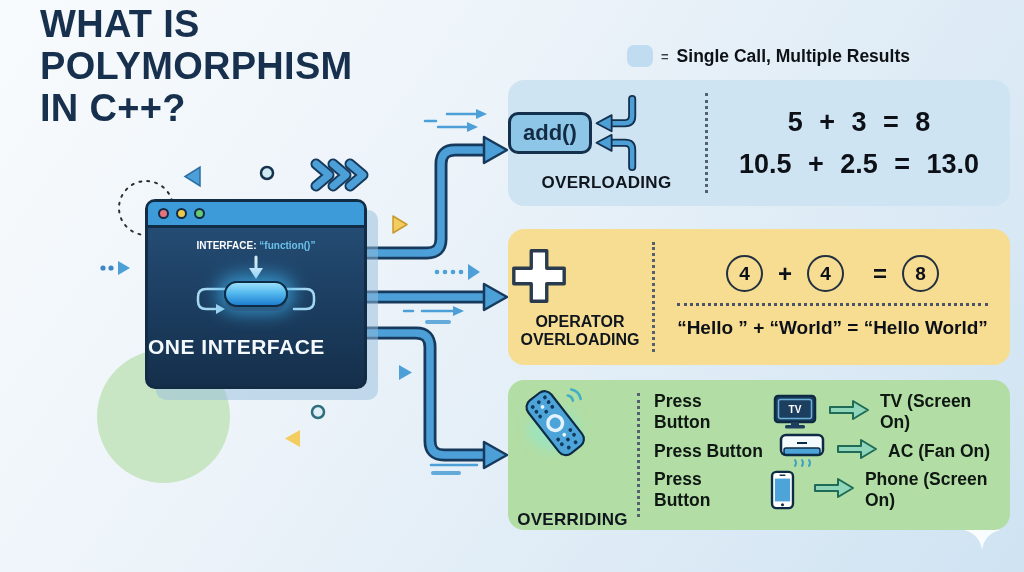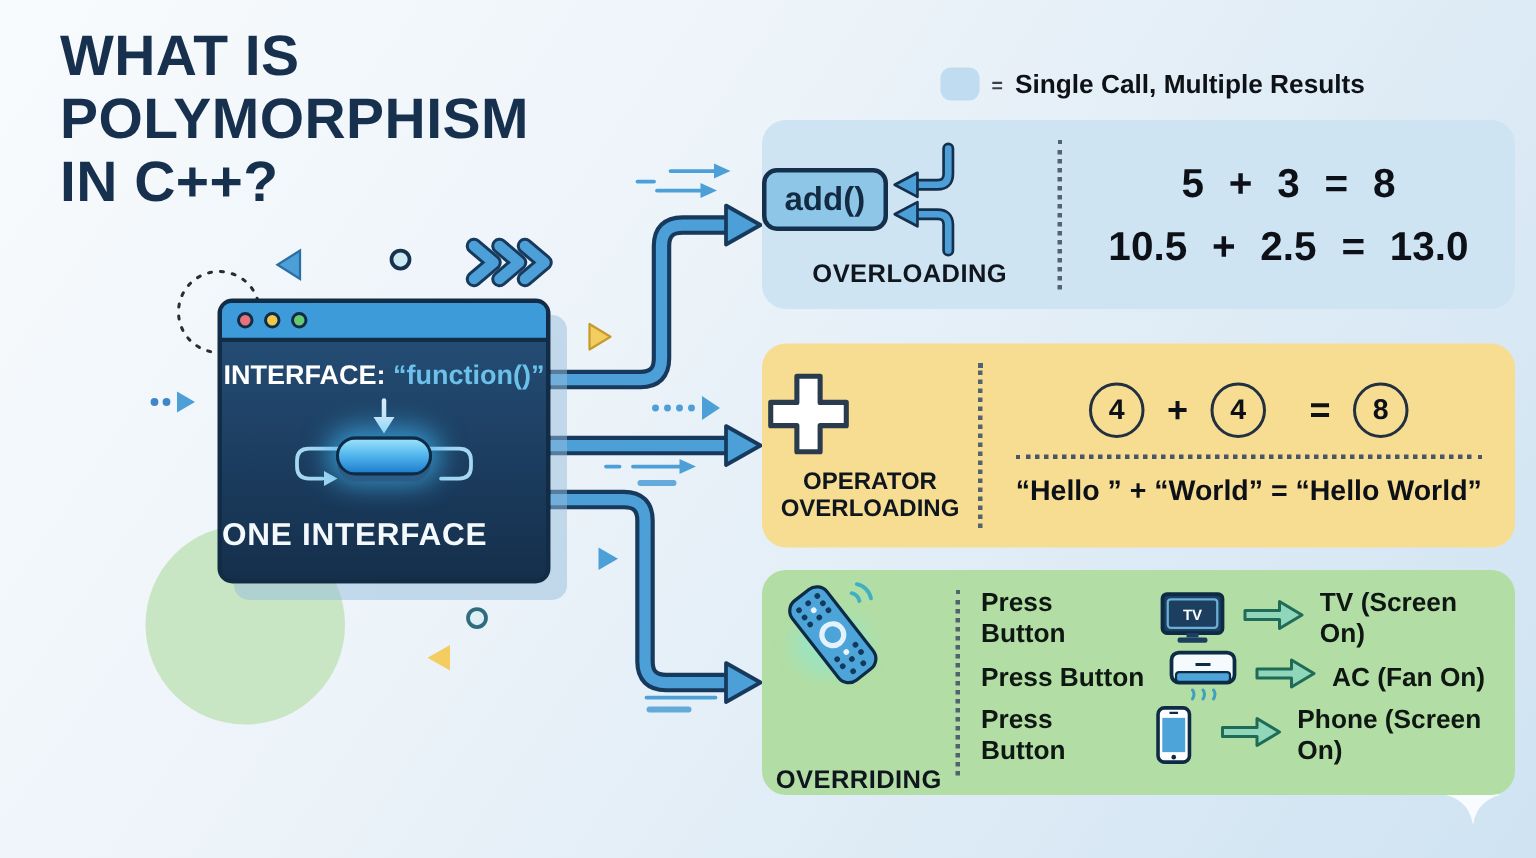--- a/index.html
+++ b/index.html
@@ -3,21 +3,21 @@
 <meta charset="utf-8">
 <style>
   * { box-sizing: border-box; margin: 0; padding: 0; }
   html,body { width:1024px; height:572px; }
   .canvas {
     position: relative; width: 1024px; height: 572px; overflow: hidden;
     background: linear-gradient(125deg, #f8fbfd 0%, #ecf3f9 40%, #cfe3f2 100%);
     font-family: "Liberation Sans", sans-serif;
   }
   
-  .title { position:absolute; left:40px; top:18px; z-index:2; color:#17304e;
+  .title { position:absolute; left:40px; top:4px; z-index:2; color:#17304e;
            font-size:38px; font-weight:800; line-height:1.1; letter-spacing:.3px; }
   
   .legend { position:absolute; left:627px; top:45px; z-index:4; display:flex; align-items:center; gap:8px; }
   .legend-swatch { width:26px; height:22px; border-radius:7px; background:#bfdcf0; }
   .legend-eq { font-size:13px; font-weight:bold; color:#3a3f46; }
   .legend-label { font-size:17.5px; font-weight:bold; color:#0e1116; }
   
   .green-circle { position:absolute; left:97px; top:350px; width:133px; height:133px;
                   border-radius:50%; background:#c9e6c4; z-index:0; }
   
@@ -31,21 +31,21 @@
   .chev-i { fill:none; stroke:#4d9fd7; stroke-width:7;  stroke-linecap:round; stroke-linejoin:round; }
   
   .window { position:absolute; left:145px; top:199px; width:222px; height:190px; z-index:3;
             background:linear-gradient(180deg,#27517a 0%, #1b3c5e 60%, #152f4b 100%);
             border:3px solid #132c46; border-radius:10px;
             box-shadow:11px 11px 0 rgba(150,189,219,.5); }
   .titlebar { height:26px; background:#3d9bd9; border-bottom:3px solid #132c46;
               border-radius:6px 6px 0 0; display:flex; align-items:center; gap:7px; padding-left:10px; }
   .dot { width:11px; height:11px; border-radius:50%; border:2px solid #132c46; }
   .dot.red{background:#e5737d} .dot.yellow{background:#ecc94b} .dot.green{background:#68c974}
-  .iface-line { margin-top:12px; text-align:center; font-size:18px; font-weight:bold; color:#ffffff; }
+  .iface-line { margin-top:12px; text-align:center; font-size:10px; font-weight:bold; color:#ffffff; }
   .iface-val  { color:#6cc1ea; }
   .flow { position:relative; width:160px; height:74px; margin:2px auto 0; }
   .glow-btn { position:absolute; left:50%; top:28px; transform:translateX(-50%);
               width:64px; height:26px; border-radius:13px;
               background:linear-gradient(180deg,#9be0fb 0%, #55b9ee 45%, #1f7fd0 100%);
               border:2px solid #0d2b44;
               box-shadow:0 5px 0 -1px #2c5d86, 0 0 18px 6px rgba(64,183,243,.7); }
   .one-interface { margin-top:8px; text-align:left; font-size:21px; font-weight:bold;
                    letter-spacing:.5px; color:#f4f9fd; }
   

